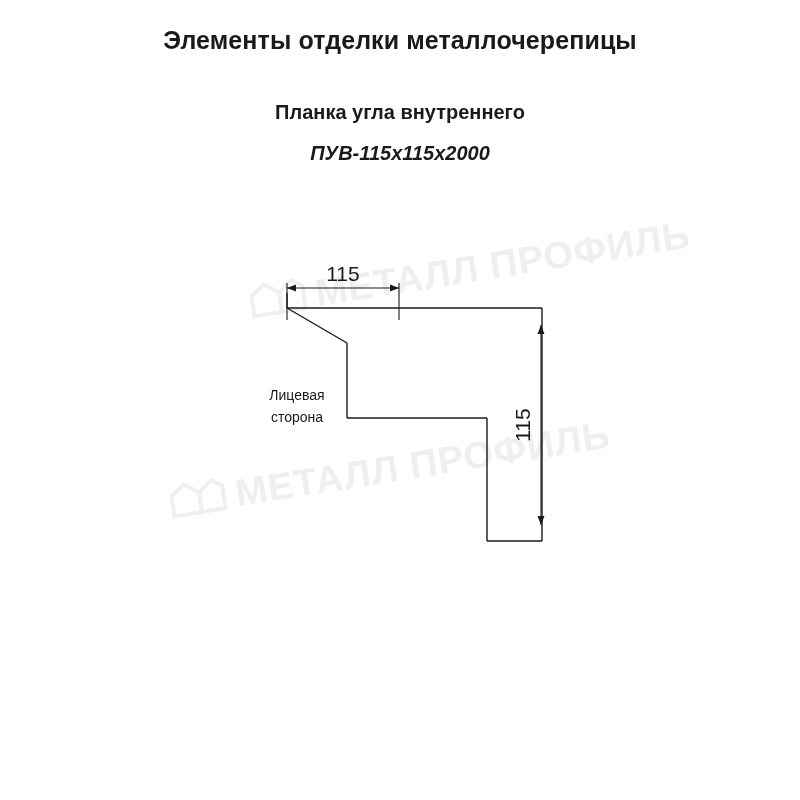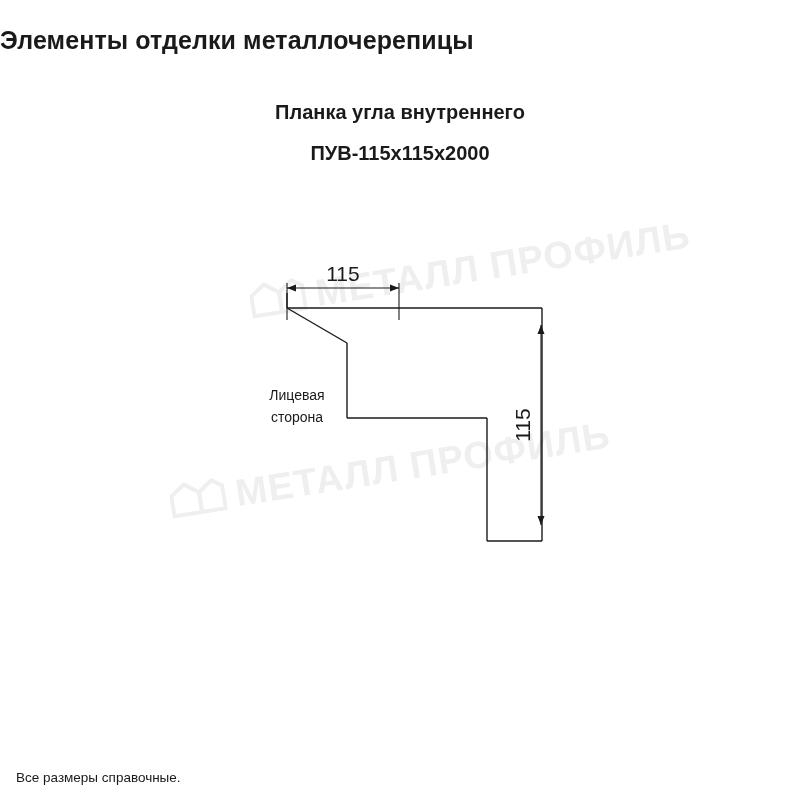--- a/index.html
+++ b/index.html
@@ -15,20 +15,21 @@
     color: #1a1a1a;
     overflow: hidden;
   }
 
   
   .title {
     position: absolute;
     top: 26px;
     left: 0;
     width: 800px;
+    text-align: center;
     font-size: 25px;
     font-weight: bold;
     letter-spacing: 0.1px;
   }
   .subtitle {
     position: absolute;
     top: 101px;
     left: 0;
     width: 800px;
     text-align: center;
@@ -36,20 +37,21 @@
     font-weight: bold;
   }
   .subtitle2 {
     position: absolute;
     top: 142px;
     left: 0;
     width: 800px;
     text-align: center;
     font-size: 20px;
     font-weight: bold;
+    font-style: italic;
   }
 
   
   .drawing {
     position: absolute;
     left: 0;
     top: 0;
     width: 800px;
     height: 800px;
     border-radius: 28px;
@@ -167,14 +169,13 @@
       <path d="M541 525 l-3.5 -9 l7 0 z" fill="#1a1a1a" stroke="none"></path>
     </g>
     <text class="dim-text" x="530" y="425" text-anchor="middle" transform="rotate(-90 530 425)">115</text>
 
     <text class="face-text" x="297" y="400" text-anchor="middle">Лицевая</text>
     <text class="face-text" x="297" y="422" text-anchor="middle">сторона</text>
   </svg>
 </div>
 
 <div class="notes">
-  <div>Все размеры справочные.</div>
 </div>
 
 </body></html>

